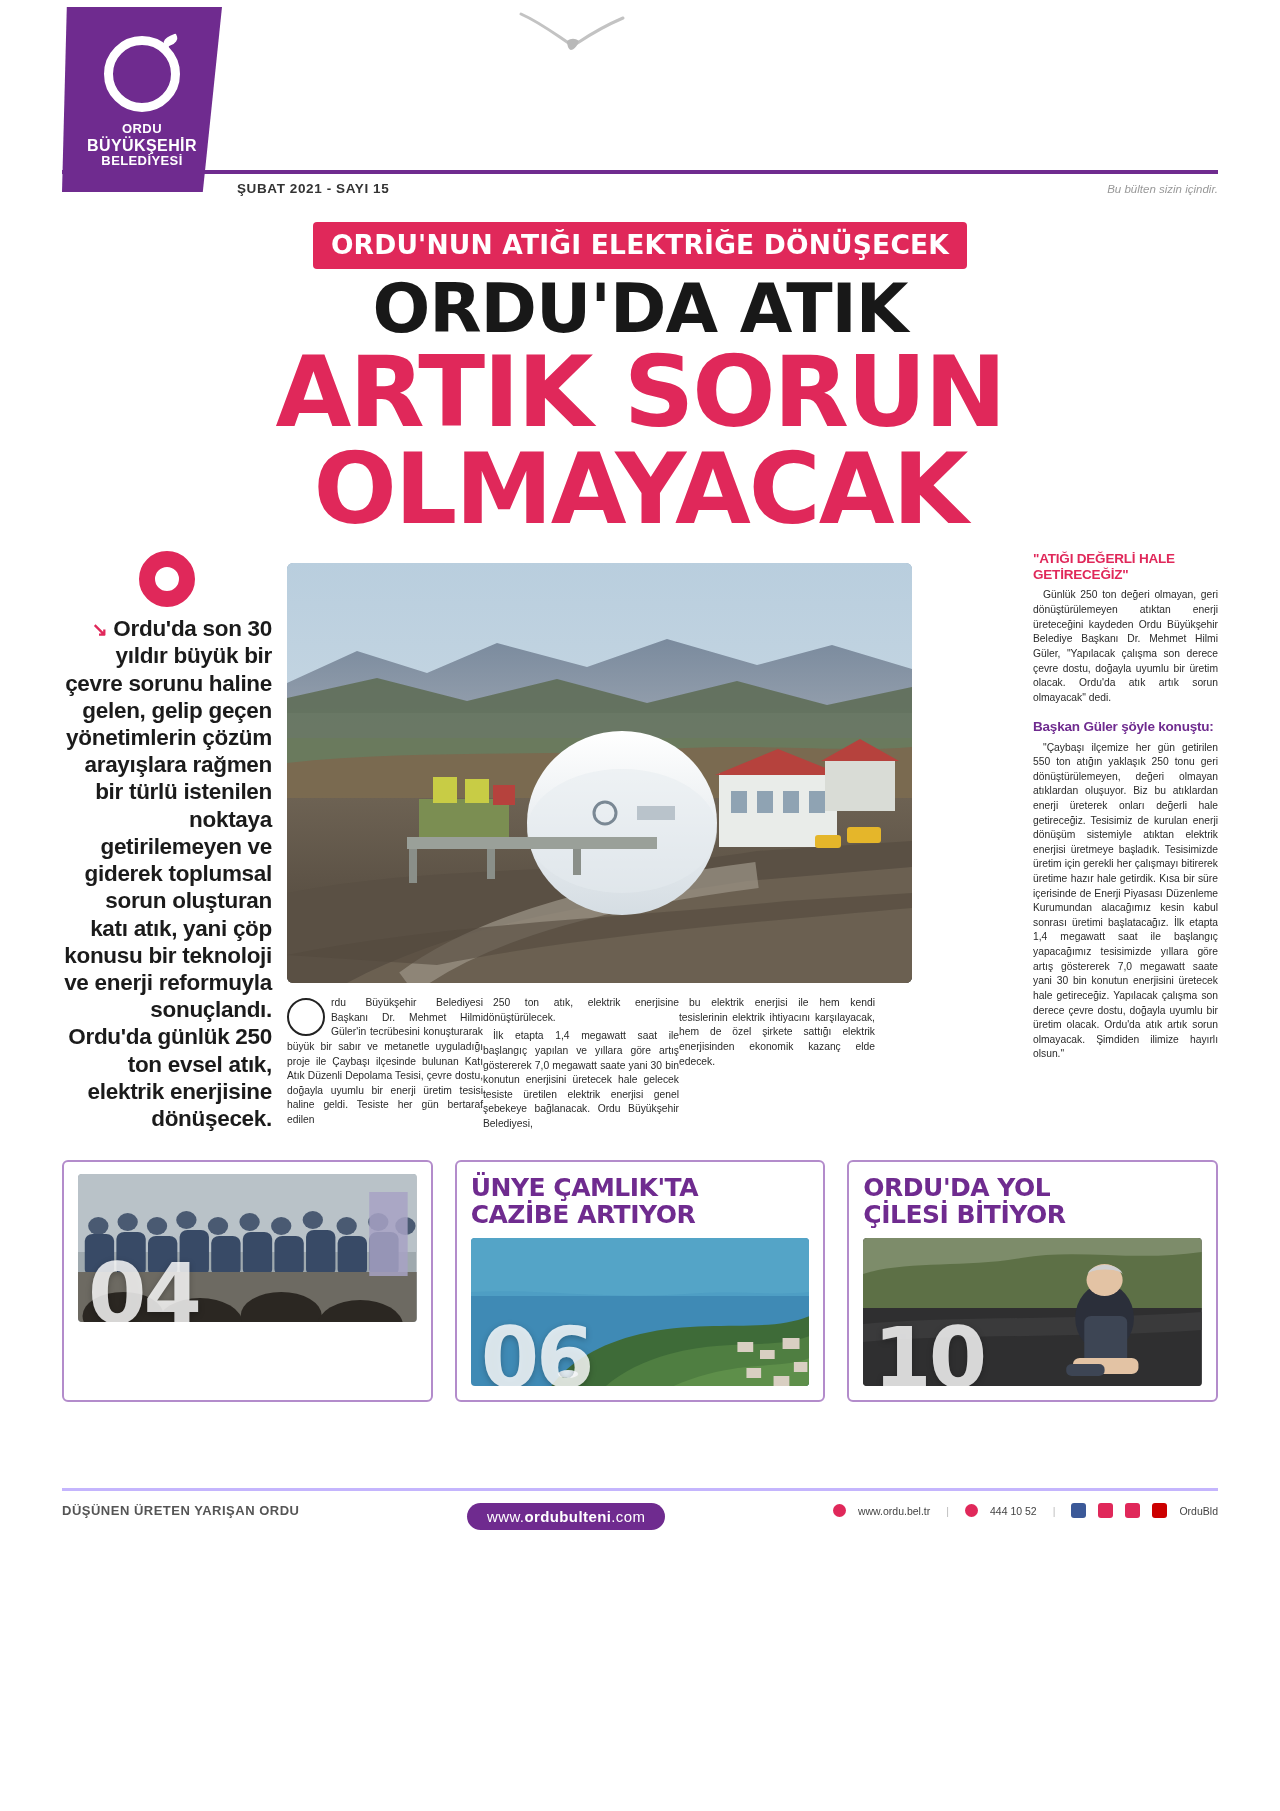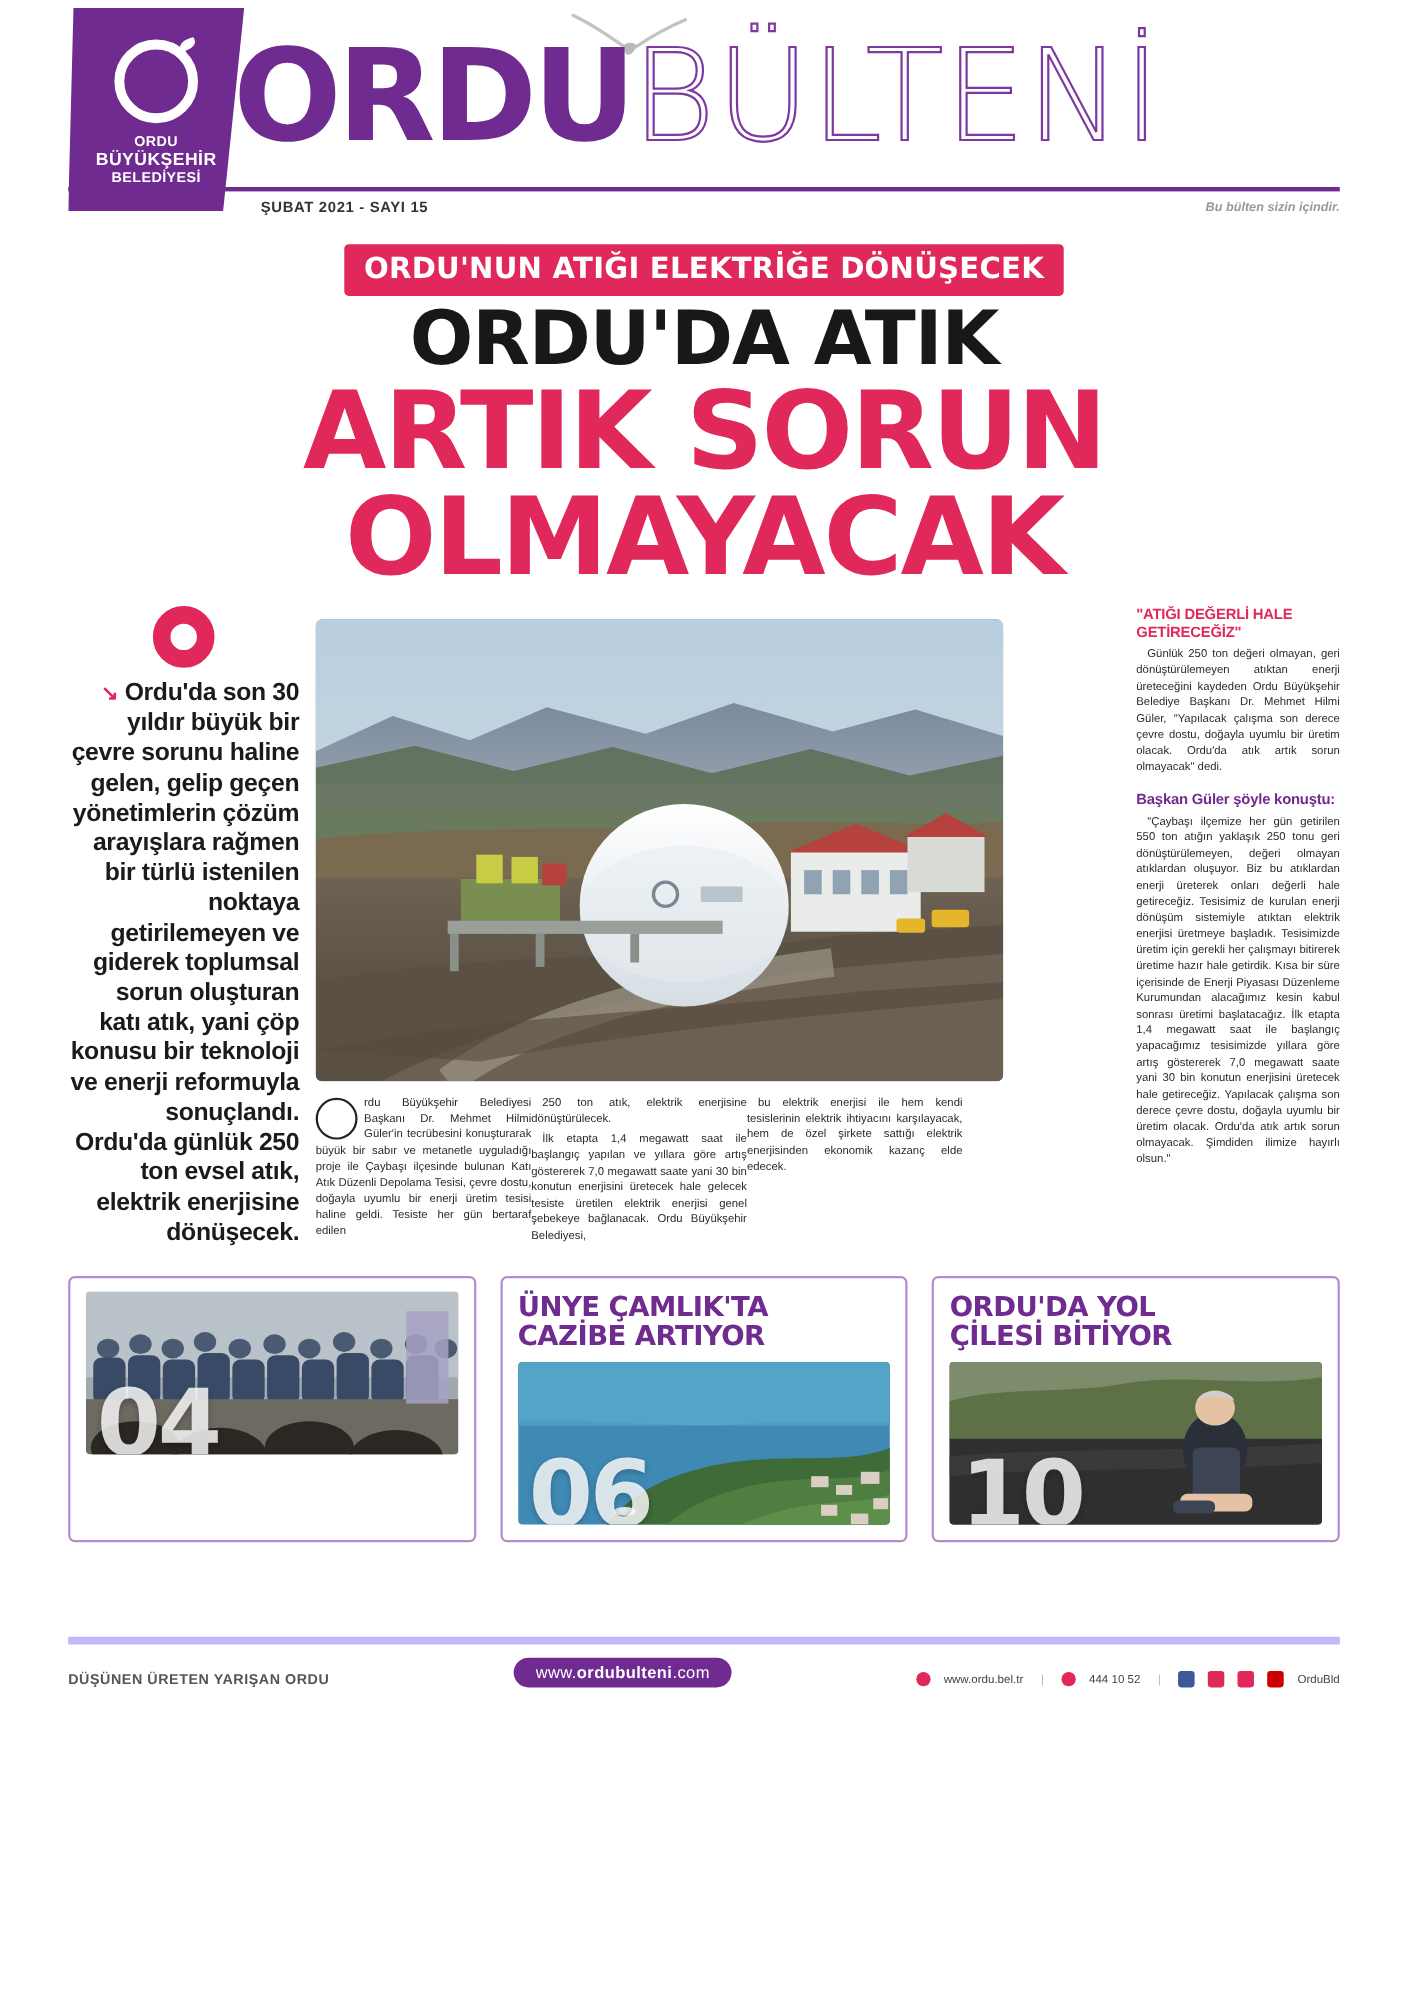--- a/index.html
+++ b/index.html
@@ -117,21 +117,20 @@
     letter-spacing:.6px;
     color:#333;
   }
   .dateline-right{
     position:absolute;
     right:0;
     top:9px;
     font-size:11.5px;
     font-style:italic;
     color:#999;
-    font-weight:bold;
   }
 
   
   .kicker-wrap{
     text-align:center;
     margin-top:12px;
   }
   .kicker{
     display:inline-block;
     background:#e0285a;
@@ -305,24 +304,24 @@
     letter-spacing:-3px;
     font-family:"DejaVu Sans", sans-serif;
     text-shadow:0 2px 6px rgba(0,0,0,.25);
   }
 
   
   .footer{
     position:absolute;
     left:62px; right:62px;
     top:1488px;
-    border-top:7px solid #c4b5fd;
+    border-top:3px solid #c4b5fd;
     padding-top:12px;
     display:flex;
-    align-items:flex-end;
+    align-items:flex-start;
   }
   .foot-slogan{
     font-size:13px;
     font-weight:bold;
     letter-spacing:.5px;
     color:#555;
     white-space:nowrap;
   }
   .foot-site{
     margin-left:auto;
@@ -375,23 +374,20 @@
         <div class="l2">BÜYÜKŞEHİR</div>
         <div class="l3">BELEDİYESİ</div>
       </div>
     </div>
 
     <svg class="seagull" viewBox="0 0 110 44">
       <path d="M4 6 C22 14 38 26 50 34 C54 37 58 37 62 34 C74 26 92 16 106 10" fill="none" stroke="#c3c3c3" stroke-width="3" stroke-linecap="round"></path>
       <path d="M50 33 C54 30 58 30 62 33 C60 39 56 42 54 42 C52 42 50 38 50 33 Z" fill="#b9b9b9"></path>
     </svg>
 
-    <div class="wordmark">
-      <span class="wm-ordu">ORDU</span><span class="wm-bulteni">BÜLTENİ</span>
-    </div>
   </div>
 
   <div class="dateline-wrap">
     <div class="dateline">ŞUBAT 2021 - SAYI 15</div>
     <div class="dateline-right">Bu bülten sizin içindir.</div>
   </div>
 
   <div class="kicker-wrap">
     <span class="kicker">ORDU'NUN ATIĞI ELEKTRİĞE DÖNÜŞECEK</span>
   </div>

